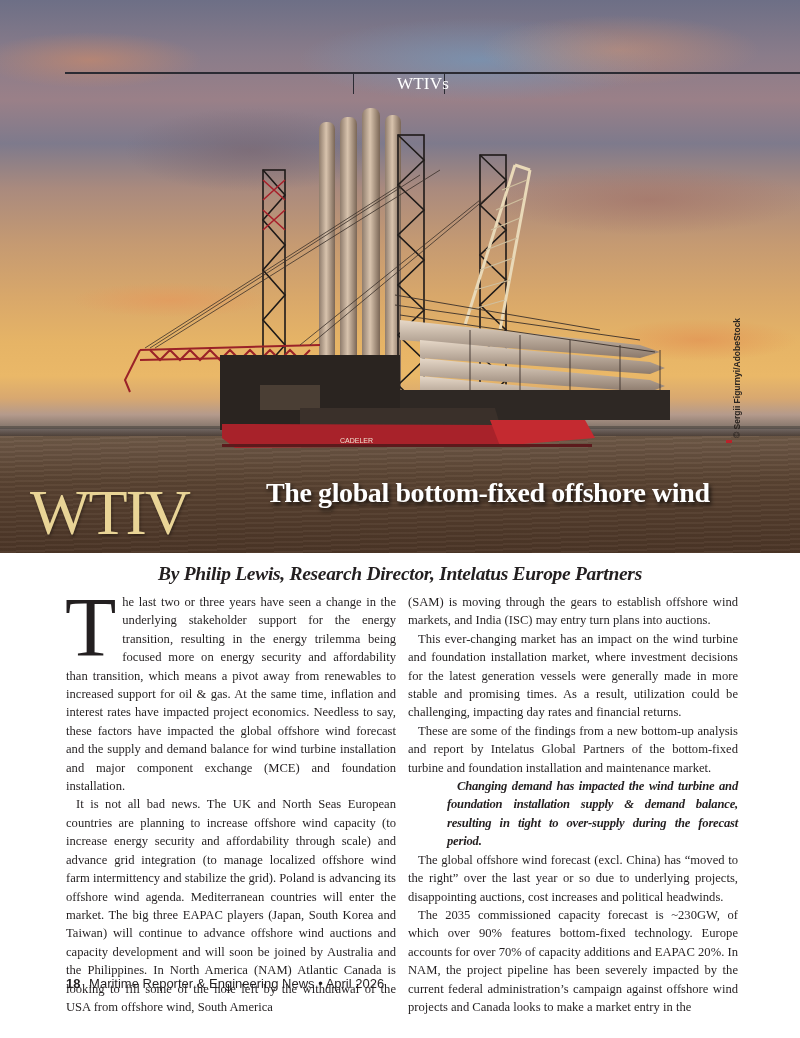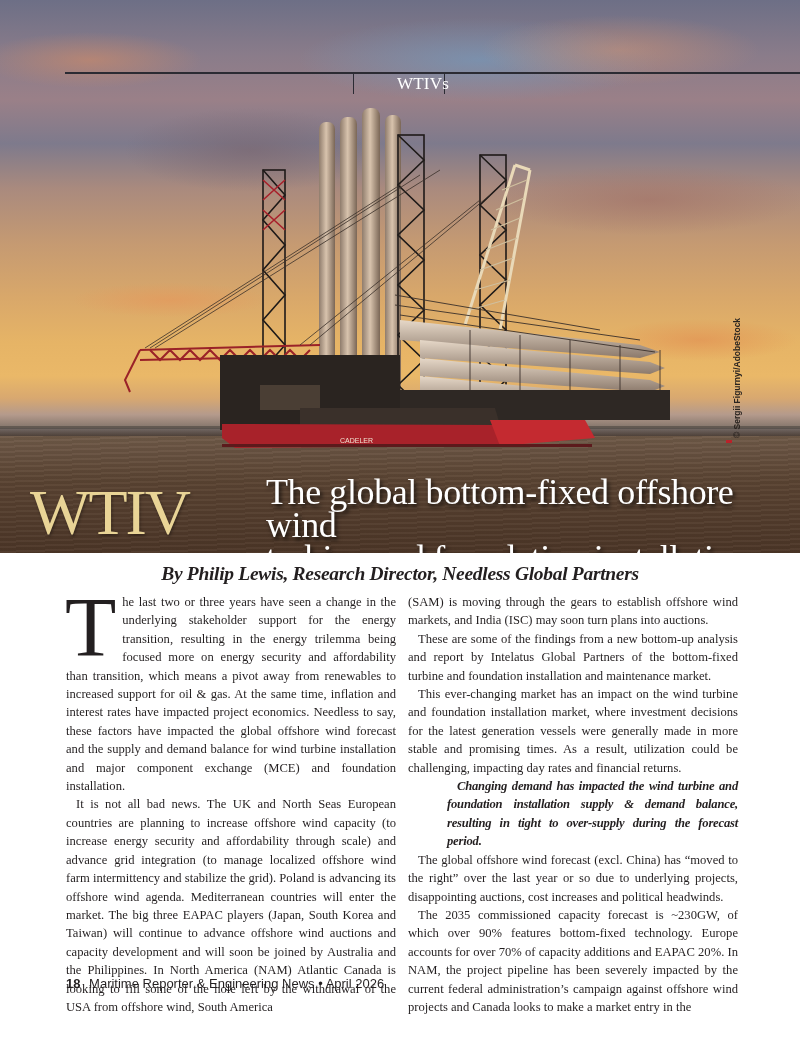--- a/index.html
+++ b/index.html
@@ -53,21 +53,21 @@
 
   
   .big-wtiv {
     position: absolute; left: 30px; top: 474px;
     font-family: "Liberation Serif", serif; font-size: 64px; line-height: 78px;
     color: #e9d496; letter-spacing: -2px; transform: scaleY(1.0);
     text-shadow: 1px 2px 3px rgba(0,0,0,0.35);
   }
   .headline {
     position: absolute; left: 266px; top: 476px; width: 530px;
-    font-family: "Liberation Serif", serif; font-weight: normal; font-size: 36px; line-height: 33px;
+    font-family: "Liberation Serif", serif; font-weight: bold; font-size: 28px; line-height: 33px;
     color: #ffffff; letter-spacing: -0.4px;
     text-shadow: 2px 3px 4px rgba(0,0,0,0.75);
   }
 
   .byline {
     position: absolute; left: 0; top: 563px; width: 800px; text-align: center;
     font-family: "Liberation Serif", serif; font-style: italic; font-weight: bold;
     font-size: 19.5px; color: #231f20; letter-spacing: -0.3px;
   }
 
@@ -182,37 +182,36 @@
   <div class="section-rule"></div>
   <div class="section-tick" style="left:353px"></div>
   <div class="section-tick" style="left:444px"></div>
   <div class="section-label">WTIVs</div>
 
   <div class="credit">© Sergii Figurnyi/AdobeStock</div>
 
   <div class="big-wtiv">WTIV</div>
   <div class="headline">
     <div>The global bottom-fixed offshore wind</div>
-    <div>turbine and foundation installation market</div>
   </div>
 </div>
 
-<div class="byline">By Philip Lewis, Research Director, Needless Global Partners</div>
+<div class="byline">By Philip Lewis, Research Director, Intelatus Europe Partners</div>
 
 <div class="col left">
   <p class="first">
     <span class="dropcap">T</span><span>he last two or three years have seen a change in the underlying stakeholder support for the energy transition, resulting in the energy trilemma being focused more on energy security and affordability than transition, which means a pivot away from renewables to increased support for oil &amp; gas. At the same time, inflation and interest rates have impacted project economics. Needless to say, these factors have impacted the global offshore wind forecast and the supply and demand balance for wind turbine installation and major component exchange (MCE) and foundation installation.</span>
   </p>
   <p>It is not all bad news. The UK and North Seas European countries are planning to increase offshore wind capacity (to increase energy security and affordability through scale) and advance grid integration (to manage localized offshore wind farm intermittency and stabilize the grid). Poland is advancing its offshore wind agenda. Mediterranean countries will enter the market. The big three EAPAC players (Japan, South Korea and Taiwan) will continue to advance offshore wind auctions and capacity development and will soon be joined by Australia and the Philippines. In North America (NAM) Atlantic Canada is looking to fill some of the hole left by the withdrawal of the USA from offshore wind, South America</p>
 </div>
 
 <div class="col right">
-  <p class="noindent">(SAM) is moving through the gears to establish offshore wind markets, and India (ISC) may soon turn plans into auctions.</p>
+  <p class="noindent">(SAM) is moving through the gears to establish offshore wind markets, and India (ISC) may entry turn plans into auctions.</p>
+  <p>This ever-changing market has an impact on the wind turbine and foundation installation market, where investment decisions for the latest generation vessels were generally made in more stable and promising times. As a result, utilization could be challenging, impacting day rates and financial returns.</p>
   <p>These are some of the findings from a new bottom-up analysis and report by Intelatus Global Partners of the bottom-fixed turbine and foundation installation and maintenance market.</p>
-  <p>This ever-changing market has an impact on the wind turbine and foundation installation market, where investment decisions for the latest generation vessels were generally made in more stable and promising times. As a result, utilization could be challenging, impacting day rates and financial returns.</p>
   <p class="emph">Changing demand has impacted the wind turbine and foundation installation supply &amp; demand balance, resulting in tight to over-supply during the forecast period.</p>
   <p>The global offshore wind forecast (excl. China) has “moved to the right” over the last year or so due to underlying projects, disappointing auctions, cost increases and political headwinds.</p>
   <p>The 2035 commissioned capacity forecast is ~230GW, of which over 90% features bottom-fixed technology. Europe accounts for over 70% of capacity additions and EAPAC 20%. In NAM, the project pipeline has been severely impacted by the current federal administration’s campaign against offshore wind projects and Canada looks to make a market entry in the</p>
 </div>
 
 <div class="footer">
   <span class="pagenum">18</span>
   <span>Maritime Reporter &amp; Engineering News</span>
   <span>•</span>
   <span>April 2026</span>

